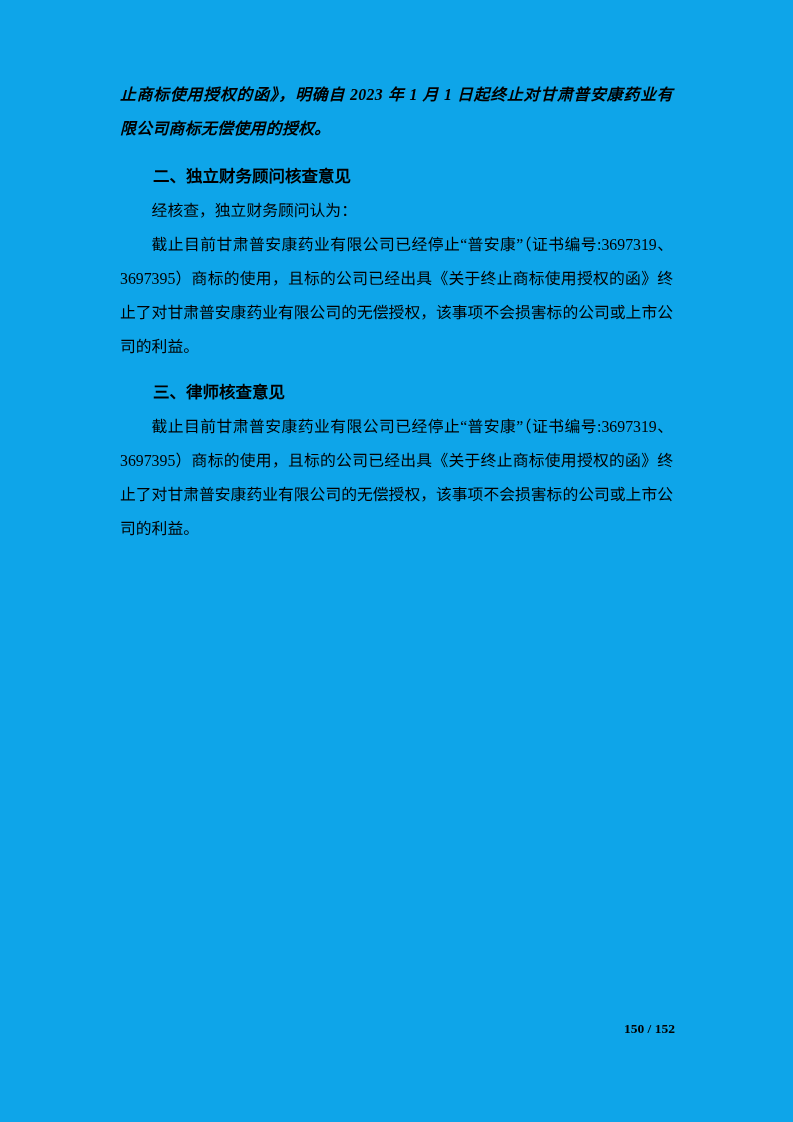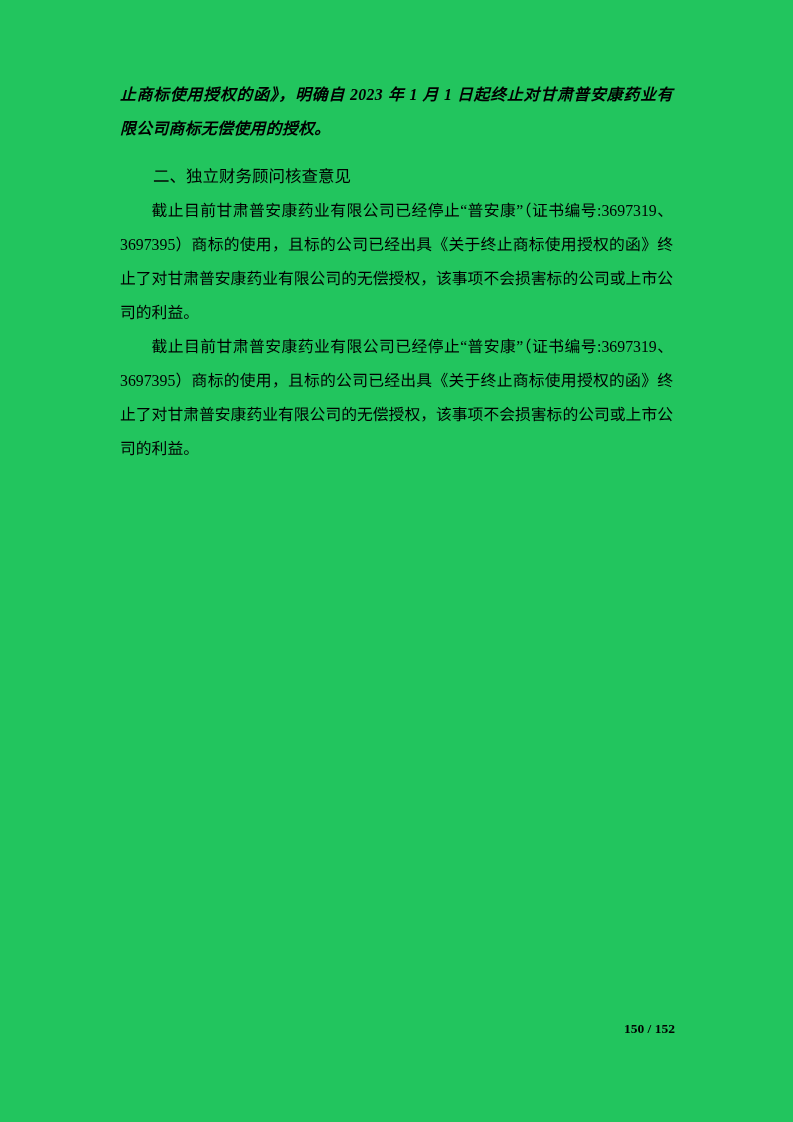--- a/index.html
+++ b/index.html
@@ -11,21 +11,21 @@
     width: 793px;
     height: 1122px;
     position: relative;
     font-family: "Liberation Serif", "DejaVu Serif", serif;
     color: #000000;
     overflow: hidden;
   }
   .page {
     position: absolute;
     inset: 0;
-    background: #22c55e;
+    background: #0ea5e9;
   }
   .content {
     position: absolute;
     left: 120px;
     top: 78px;
     width: 553px;
   }
   p {
     margin: 0;
     font-size: 15.8px;
@@ -38,21 +38,21 @@
     font-style: italic;
     margin-bottom: 14px;
     letter-spacing: 0.4px;
   }
   p.quoted.first-line-flush { text-indent: 0; }
   p.indent { text-indent: 2em; }
   h2.section-heading {
     margin: 6px 0 0 0;
     font-size: 16.5px;
     line-height: 34px;
-    font-weight: normal;
+    font-weight: bold;
     font-style: normal;
     text-indent: 2em;
   }
   h2.section-heading.second { margin-top: 12px; }
   .page-footer {
     position: absolute;
     top: 1020px;
     right: 118px;
     font-size: 13.5px;
     font-weight: bold;
@@ -64,23 +64,25 @@
 
 <div class="page">
 
   <div class="content">
 
     <p class="quoted first-line-flush">止商标使用授权的函》，明确自 2023 年 1 月 1 日起终止对甘肃普安康药业有限公司商标无偿使用的授权。</p>
 
 
     <h2 class="section-heading">二、独立财务顾问核查意见</h2>
 
+    <p class="indent">经核查，独立财务顾问认为：</p>
 
     <p class="indent">截止目前甘肃普安康药业有限公司已经停止“普安康”（证书编号:3697319、3697395）商标的使用，且标的公司已经出具《关于终止商标使用授权的函》终止了对甘肃普安康药业有限公司的无偿授权，该事项不会损害标的公司或上市公司的利益。</p>
 
+    <h2 class="section-heading second">三、律师核查意见</h2>
 
 
     <p class="indent">截止目前甘肃普安康药业有限公司已经停止“普安康”（证书编号:3697319、3697395）商标的使用，且标的公司已经出具《关于终止商标使用授权的函》终止了对甘肃普安康药业有限公司的无偿授权，该事项不会损害标的公司或上市公司的利益。</p>
 
   </div>
 
   <div class="page-footer">150 / 152</div>
 
 </div>
 

